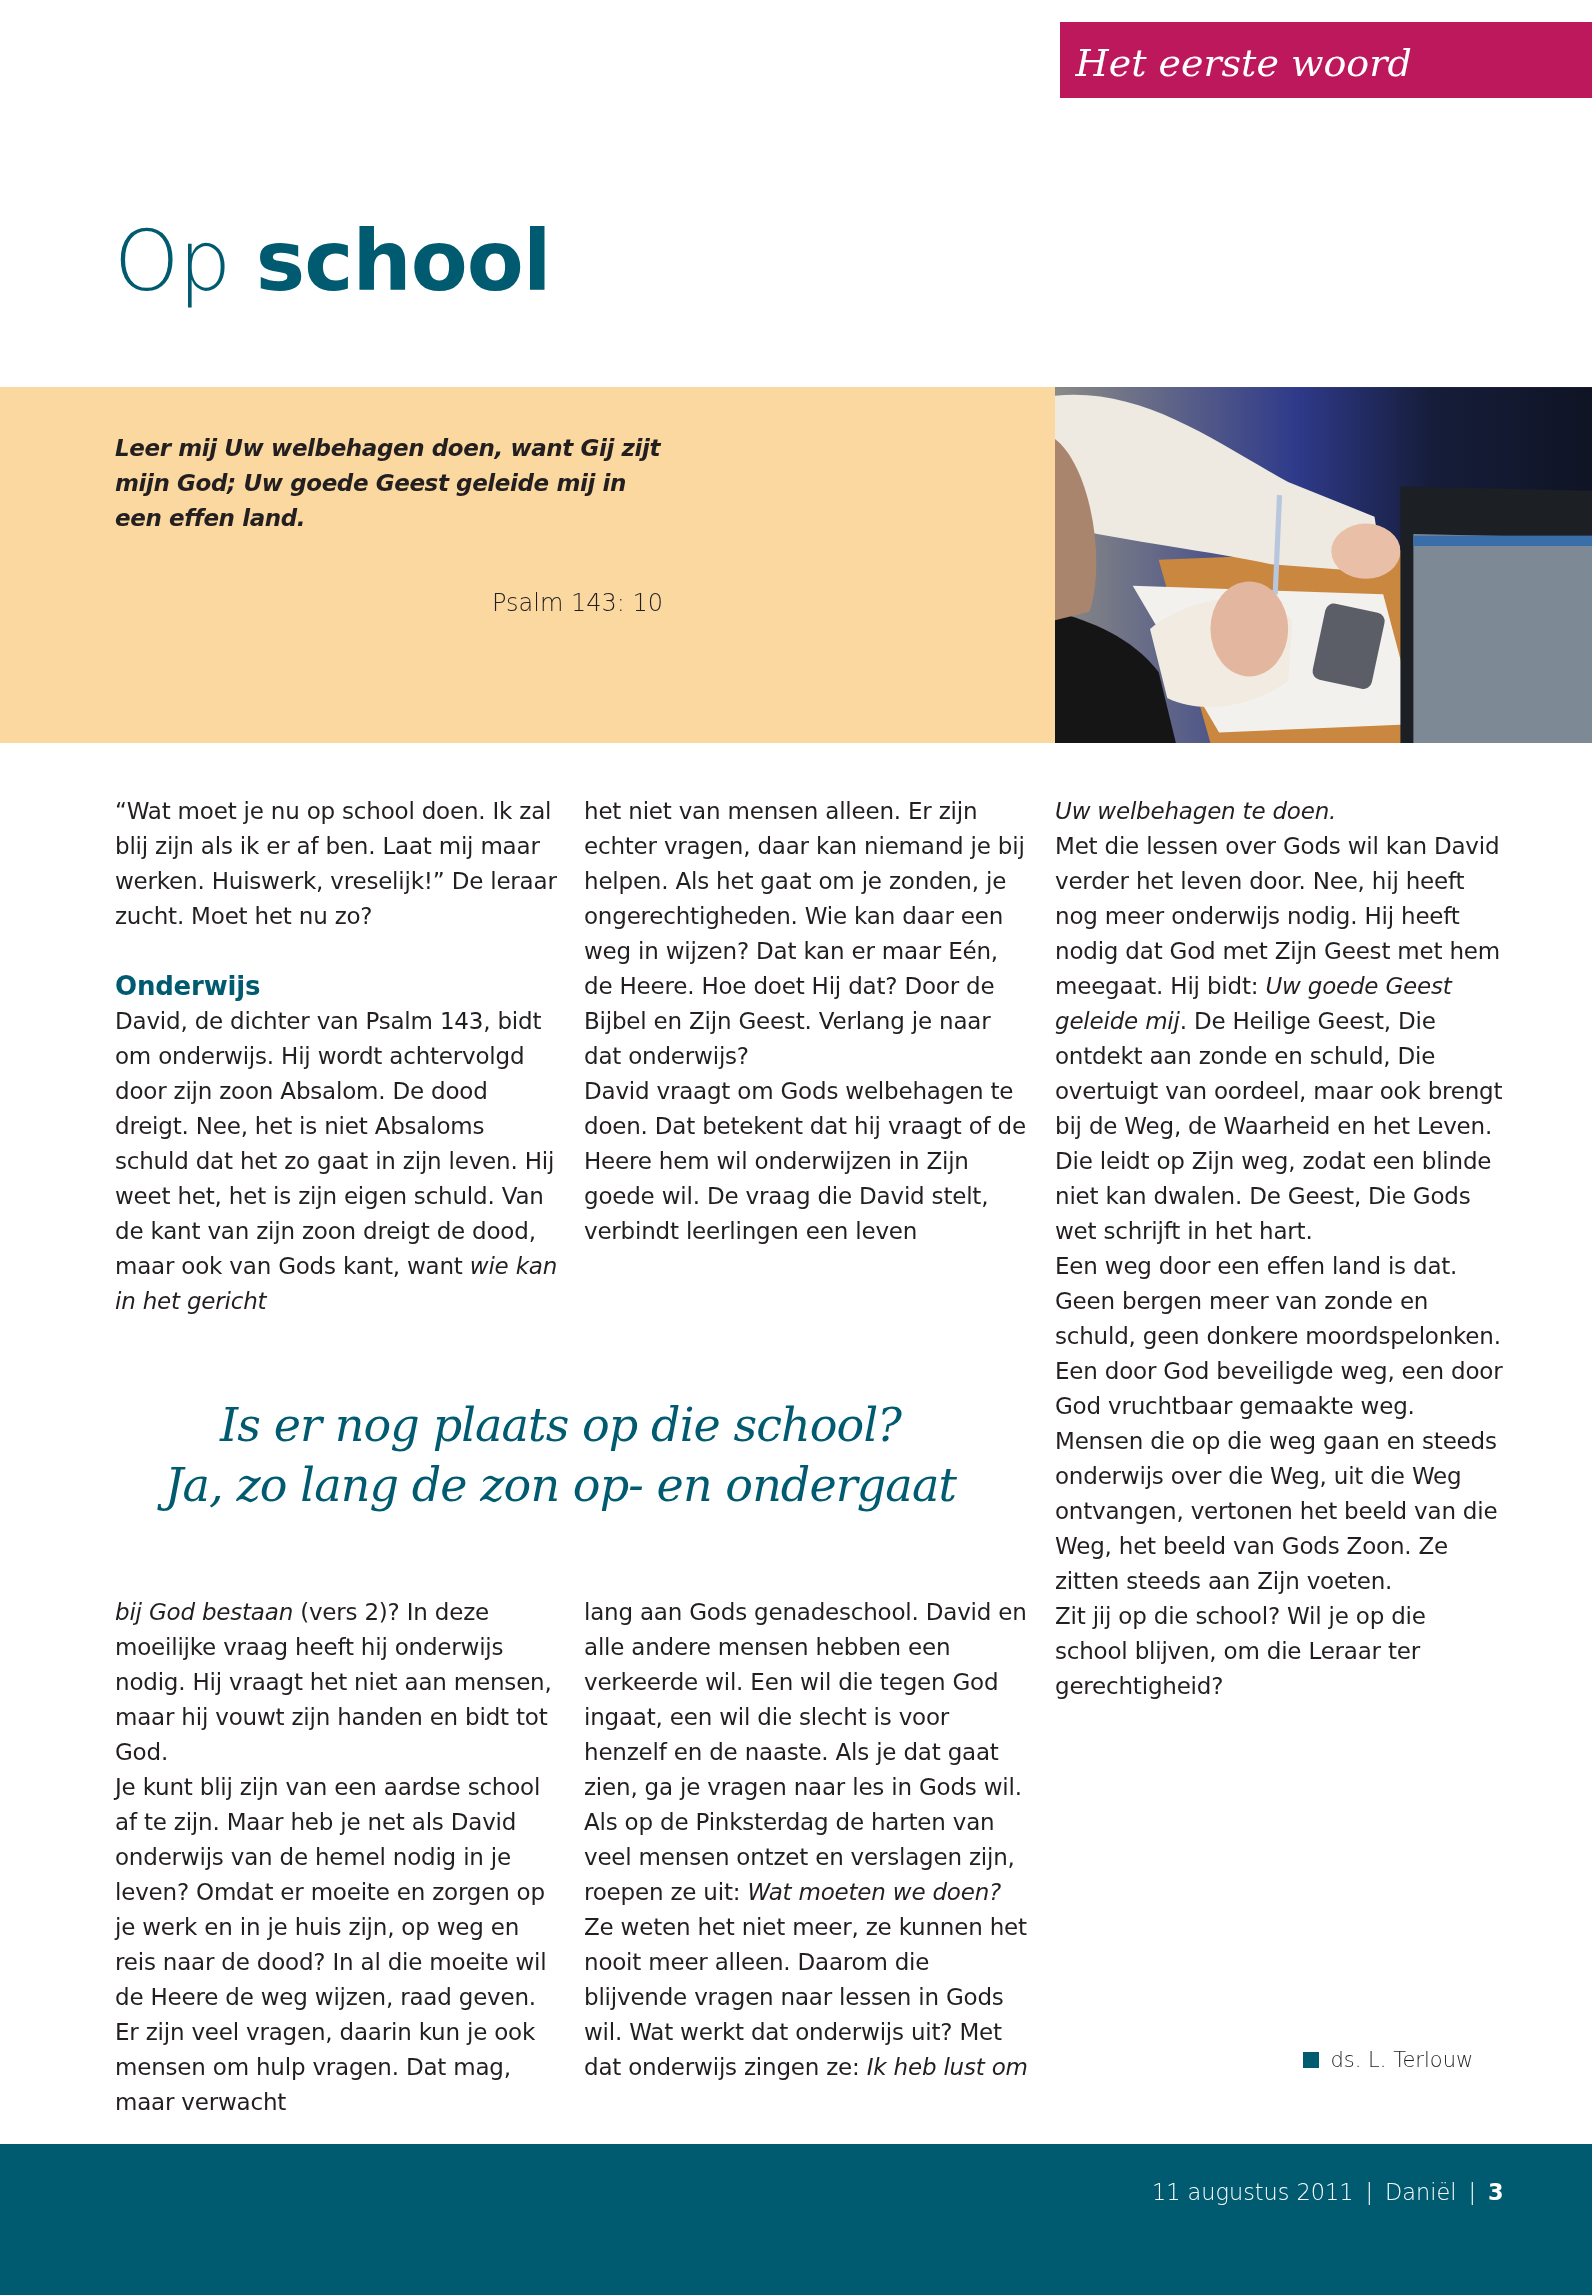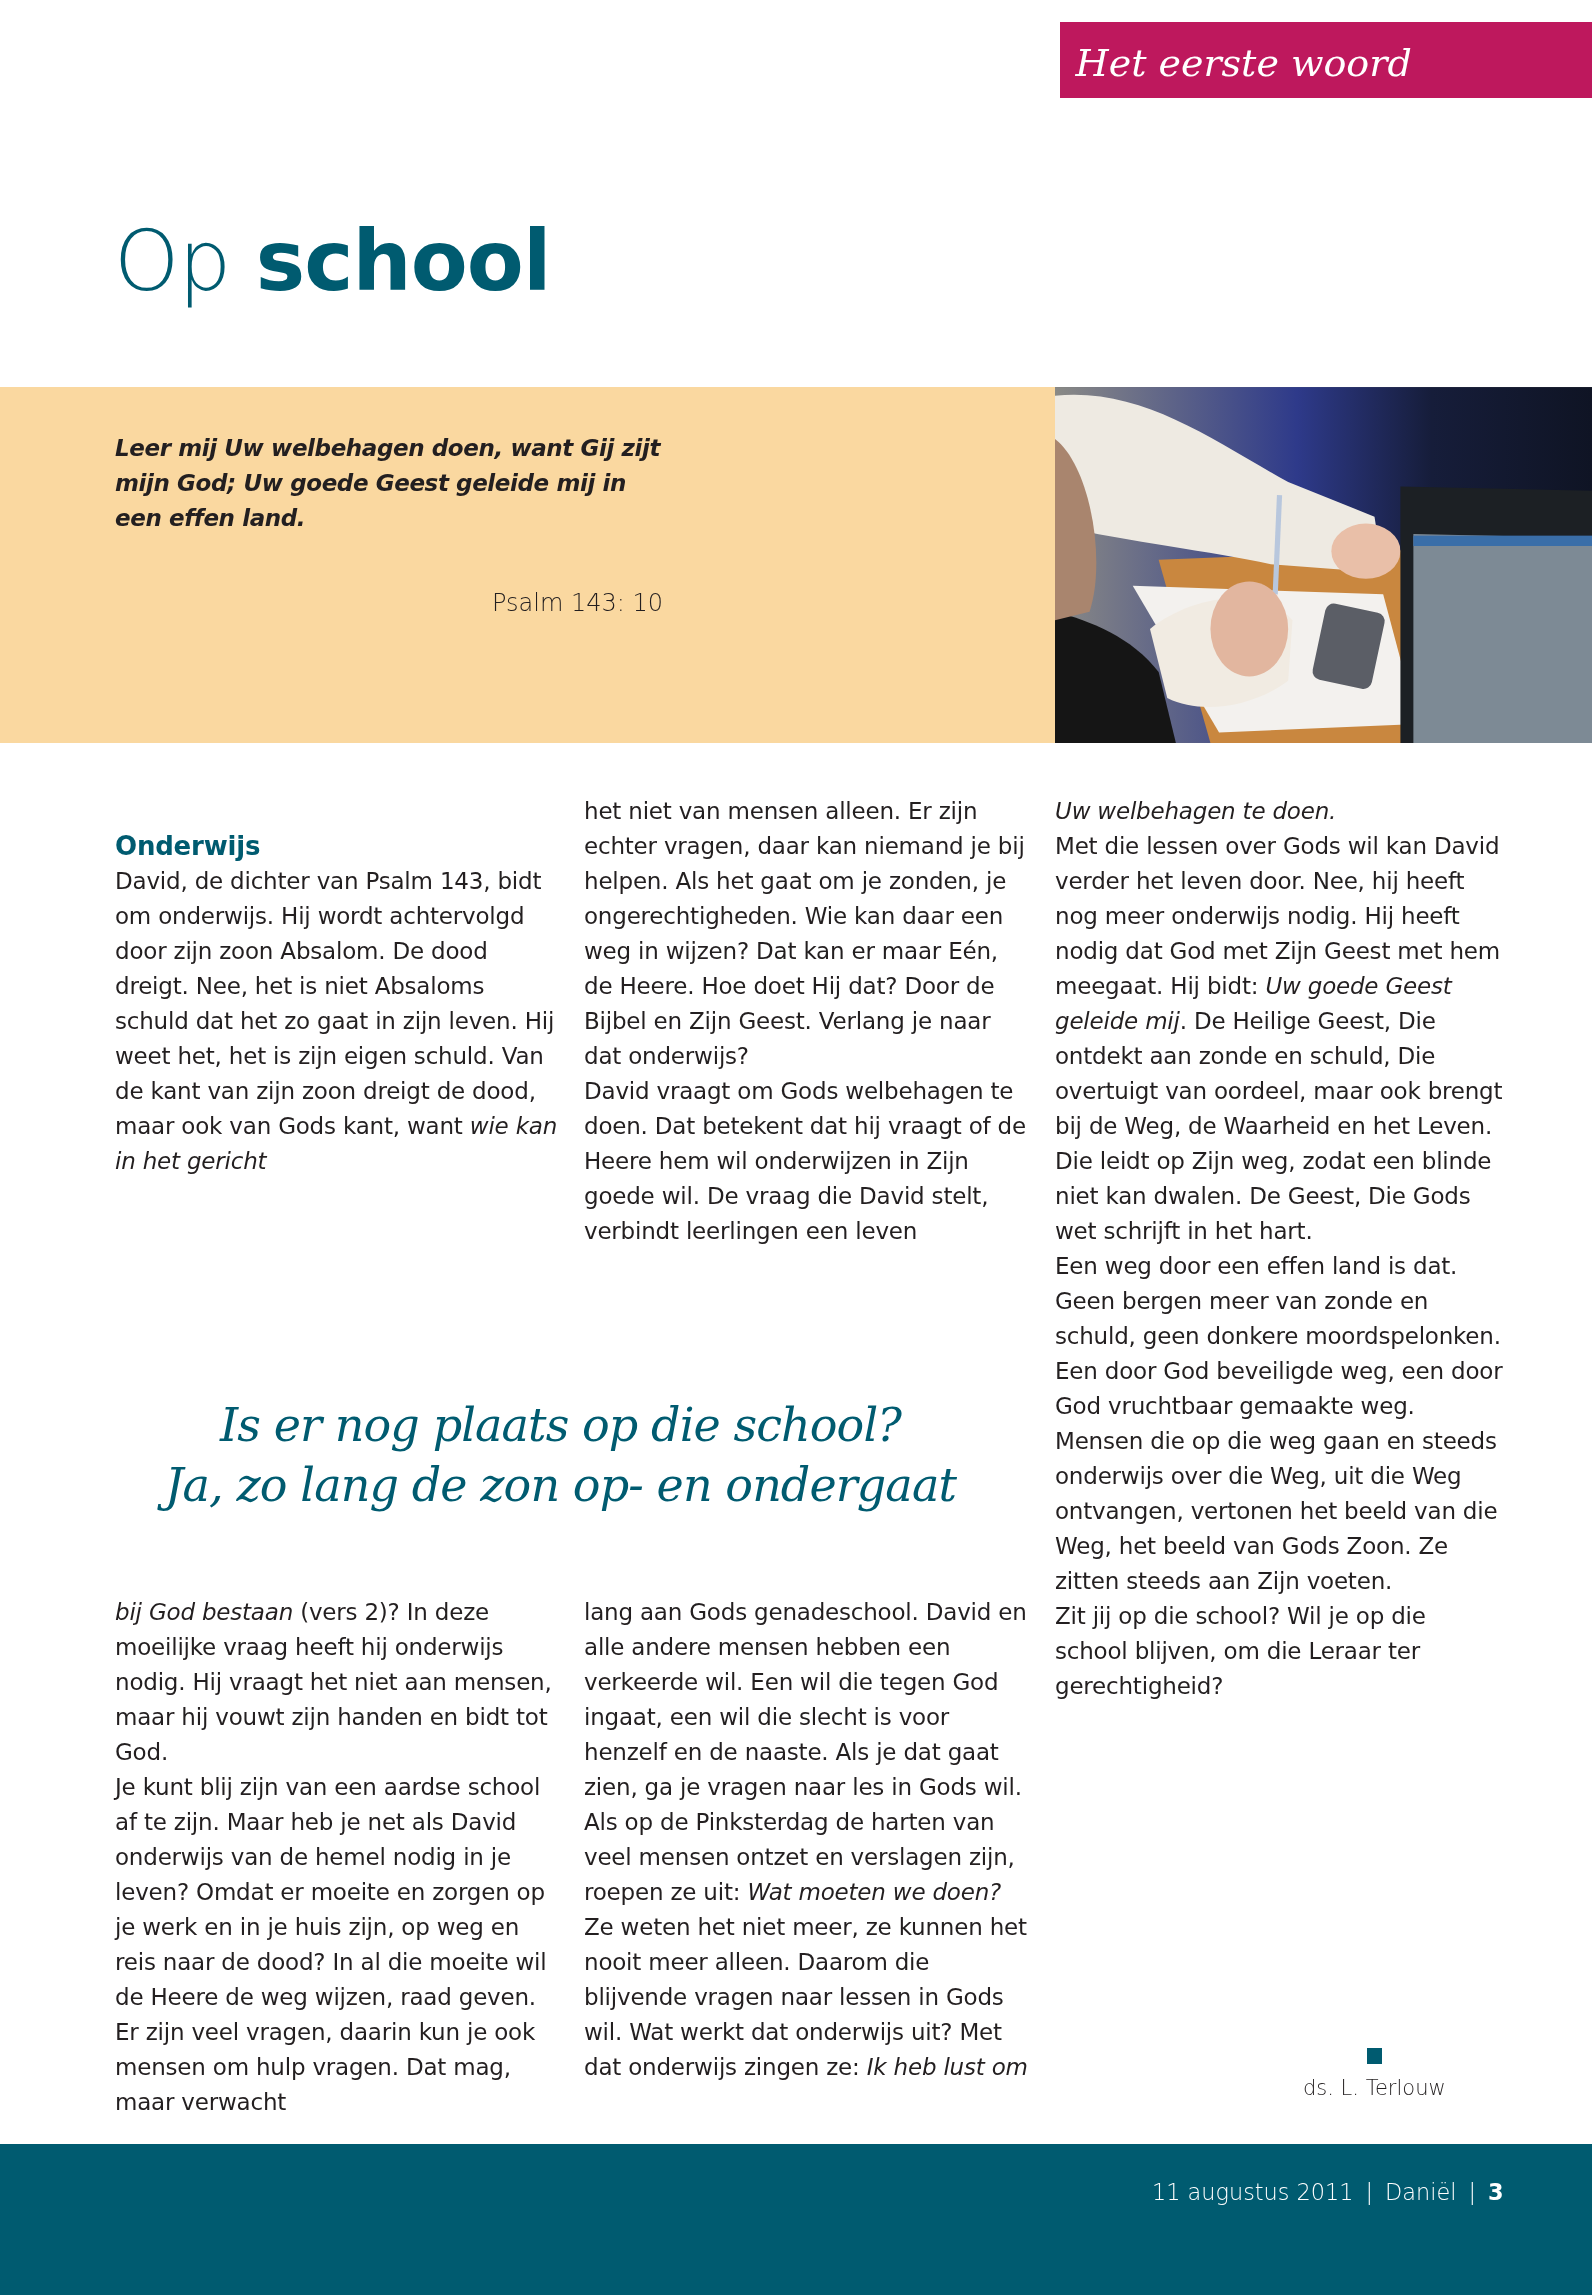--- a/index.html
+++ b/index.html
@@ -41,21 +41,21 @@
     .col1b { left: 115px; top: 1595px; }
     .col2b { left: 584px; top: 1595px; }
     .col3  { left: 1055px; top: 794px; width: 449px; }
 
     .pullquote { position: absolute; left: 129px; top: 1395px; width: 863px; margin: 0;
                  text-align: center; color: #005b70; font-family: "DejaVu Serif", serif;
                  font-style: italic; font-size: 46px; line-height: 60px; font-weight: normal;
                  letter-spacing: -0.9px; }
 
     .byline { position: absolute; left: 1303px; top: 2048px; font-size: 21px; color: #231f20;
-              display: flex; align-items: center; gap: 12px; font-weight: 300; flex-direction: column; }
+              display: flex; align-items: center; gap: 12px; font-weight: 300; }
     .byline .square { width: 15.5px; height: 15.5px; background: #005b70; display: inline-block; }
 
     .footer { position: absolute; left: 0; top: 2144px; width: 1592px; height: 164px;
               background: #005b70; }
     .footer .meta { position: absolute; left: 1152px; top: 35px; color: #ffffff;
                     font-size: 22.4px; font-weight: 300; white-space: pre; }
     .footer .meta .sep { padding: 0 12px; }
     .footer .meta .page { font-weight: bold; }
   </style>
 </head>
@@ -104,20 +104,21 @@
 
     <rect x="305" y="255" width="70" height="90" rx="10" fill="#5b5e66" transform="rotate(12 340 300)"></rect>
 
     <polygon points="400,115 623,120 623,412 400,412" fill="#1c2024"></polygon>
     <polygon points="415,170 623,175 623,412 415,412" fill="#7d8a95"></polygon>
     <rect x="415" y="172" width="208" height="12" fill="#3a6ea8"></rect>
   </svg>
 </div>
 
 <div class="col col1a">
+  <p>“Wat moet je nu op school doen. Ik zal blij zijn als ik er af ben. Laat mij maar werken. Huiswerk, vreselijk!” De leraar zucht. Moet het nu zo?</p>
   <h2>Onderwijs</h2>
   <p><span>David, de dichter van Psalm 143, bidt om onderwijs. Hij wordt achtervolgd door zijn zoon Absalom. De dood dreigt. Nee, het is niet Absaloms schuld dat het zo gaat in zijn leven. Hij weet het, het is zijn eigen schuld. Van de kant van zijn zoon dreigt de dood, maar ook van Gods kant, want </span><em>wie kan in het gericht</em></p>
 </div>
 
 <div class="col col2a">
   <p>het niet van mensen alleen. Er zijn echter vragen, daar kan niemand je bij helpen. Als het gaat om je zonden, je ongerechtigheden. Wie kan daar een weg in wijzen? Dat kan er maar Eén, de Heere. Hoe doet Hij dat? Door de Bijbel en Zijn Geest. Verlang je naar dat onderwijs?</p>
   <p>David vraagt om Gods welbehagen te doen. Dat betekent dat hij vraagt of de Heere hem wil onderwijzen in Zijn goede wil. De vraag die David stelt, verbindt leerlingen een leven</p>
 </div>
 
 <div class="pullquote">

